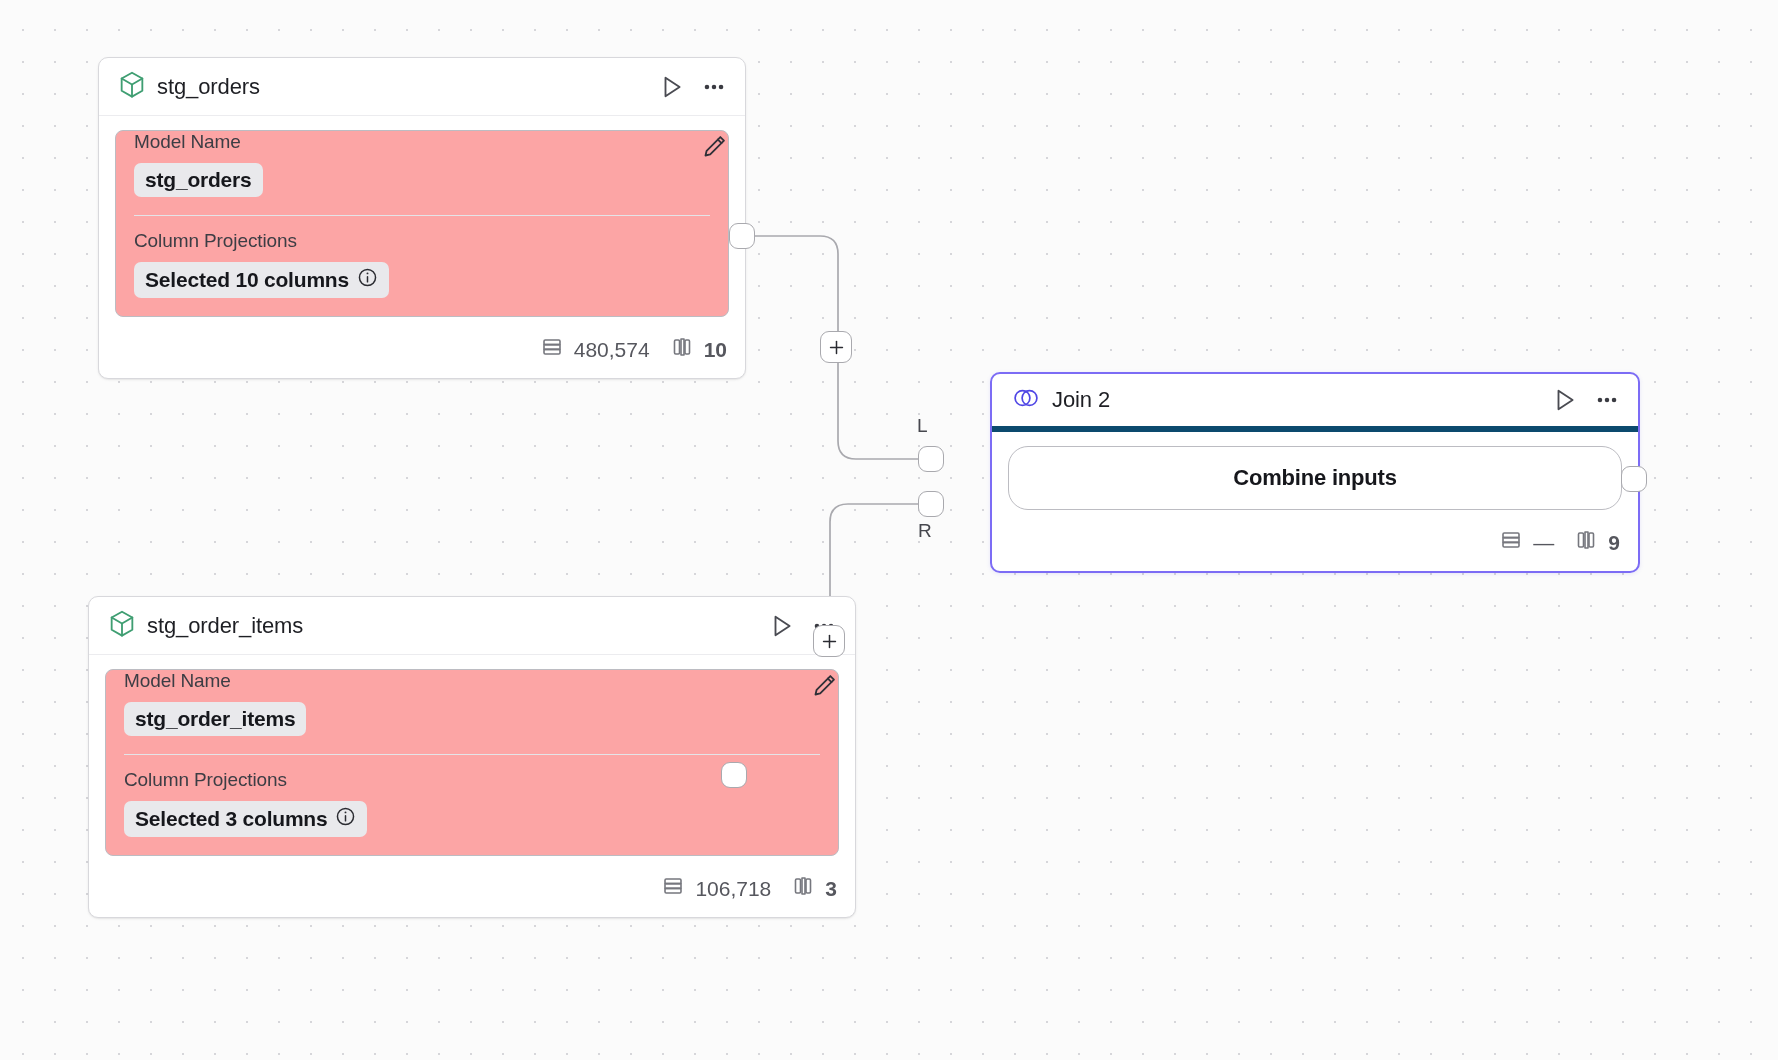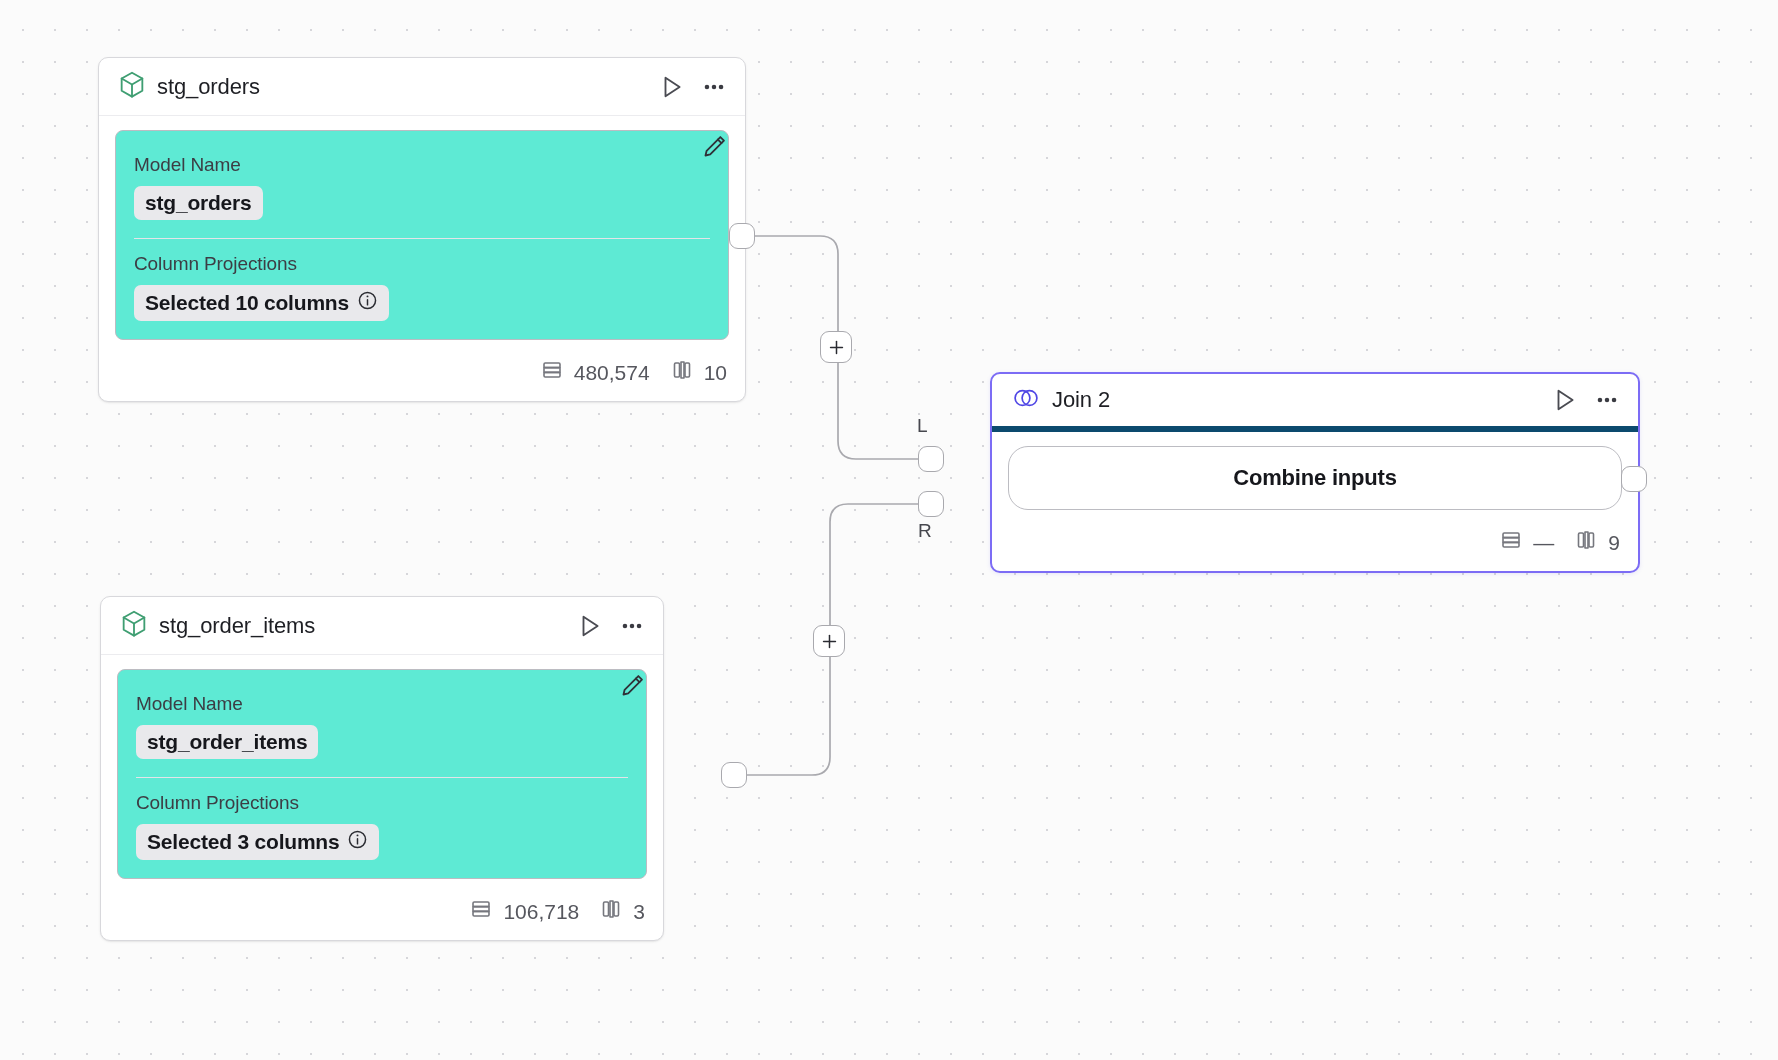--- a/index.html
+++ b/index.html
@@ -84,23 +84,23 @@
     border: none;
     padding: 0;
     color: #4a4b52;
   }
 
   .node-body { padding: 14px 16px 8px 16px; }
 
   .panel {
     border: 1px solid #bcbcc2;
     border-radius: 8px;
-    padding: 23px 18px 18px 18px;
+    padding: 0 18px 18px 18px;
     position: relative;
-    background: #5eead4;
+    background: #fca5a5;
   }
 
   .panel-row { position: relative; }
   .field-label {
     font-size: 19px;
     color: #3c3d44;
     margin-bottom: 10px;
     letter-spacing: -0.1px;
   }
   .chip {
@@ -130,21 +130,21 @@
   .node-footer {
     display: flex;
     align-items: center;
     justify-content: flex-end;
     gap: 10px;
     padding: 10px 18px 14px 18px;
     font-size: 21px;
     color: #56575e;
   }
   .stat { display: inline-flex; align-items: center; gap: 10px; }
-  .stat + .stat { margin-left: 10px; }
+  .stat + .stat { margin-left: 10px; font-weight: bold; }
 
   
   .combine-box {
     border: 1px solid #bcbcc2;
     border-radius: 20px;
     height: 64px;
     display: flex;
     align-items: center;
     justify-content: center;
     font-size: 22px;
@@ -285,21 +285,21 @@
 
   <div class="handle" style="left:729px; top:223px;"></div>
 
   <div class="plus-btn" style="left:820px; top:331px;">
     <svg width="19" height="19" viewBox="0 0 24 24" fill="none" stroke="#2a2b31" stroke-width="1.9" stroke-linecap="round">
       <path d="M12 4.5 L12 19.5"></path>
         <path d="M4.5 12 L19.5 12"></path>
     </svg>
   </div>
 
-  <div class="node" style="left:68px; top:596px; width:564px;justify-content:flex-end;">
+  <div class="node" style="left:56px; top:596px; width:768px;justify-content:flex-end;">
 
     <div class="node-header">
       <span class="node-icon">
         <svg width="26" height="28" viewBox="0 0 24 26" fill="none" stroke="#3f9e72" stroke-width="1.7" stroke-linejoin="round" stroke-linecap="round">
           <path d="M12 1.6 L21.6 7 L21.6 18.4 L12 23.8 L2.4 18.4 L2.4 7 Z"></path>
           <path d="M2.4 7 L12 12.6 L21.6 7"></path>
           <path d="M12 12.6 L12 23.8"></path>
         </svg>
       </span>
       <span class="node-title">stg_order_items</span>

